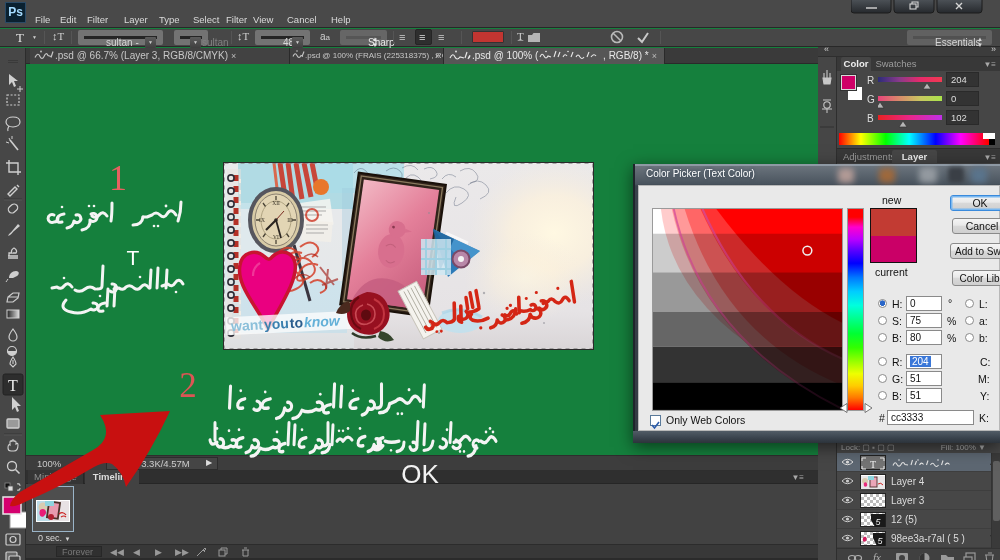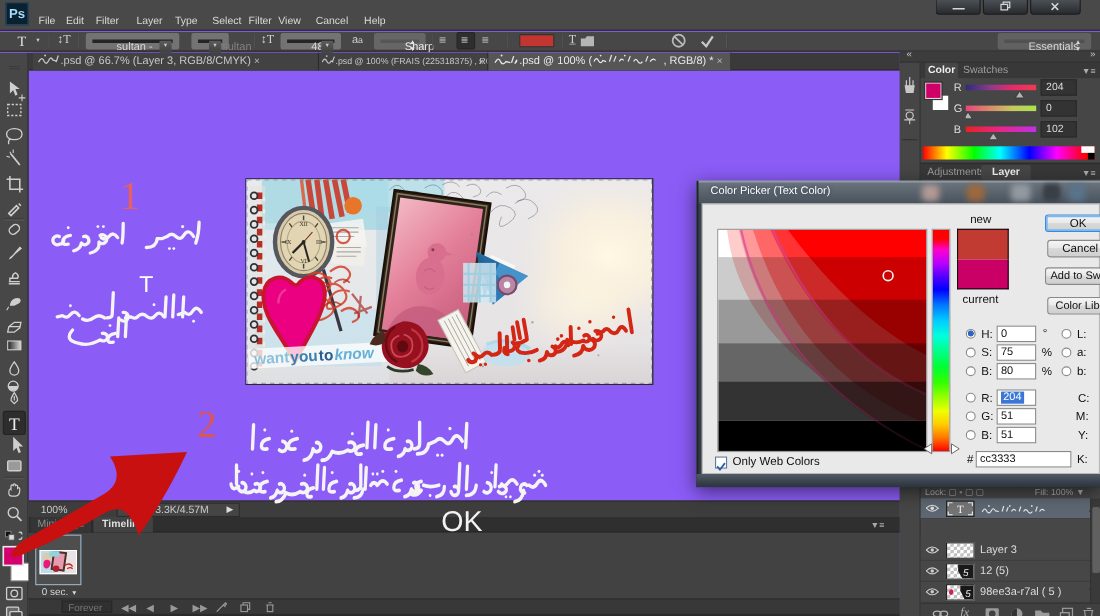--- a/index.html
+++ b/index.html
@@ -1,15 +1,15 @@
 <!DOCTYPE html>
 <html><head><meta charset="utf-8"><style>
 *{margin:0;padding:0;box-sizing:border-box}
 html,body{width:1000px;height:560px;overflow:hidden;background:#393939;font-family:"Liberation Sans",sans-serif}
-#app{position:relative;width:1000px;height:560px;background:#8b5cf6}
+#app{position:relative;width:1000px;height:560px;background:#15803d}
 #menubar{position:absolute;left:0;top:0;width:1000px;height:28px;background:#494949;border-bottom:1px solid #282828}
 #pslogo{position:absolute;left:5px;top:2px;width:21px;height:21px;background:#0a2130;border:1px solid #2a4a66;color:#a6dcff;font-size:12px;font-weight:bold;text-align:center;line-height:19px}
 .menu{position:absolute;top:14px;font-size:9.5px;color:#dadada}
 #optbar{position:absolute;left:0;top:29px;width:1000px;height:18px;background:#474747;border-bottom:1px solid #282828}
 .obox{position:absolute;top:1px;height:15px;background:#252525;border:6px solid #737373;border-radius:2px;color:#d6d6d6;font-size:10px;line-height:13px;padding-left:22px}
 .ddbtn{position:absolute;right:1px;top:1px;width:11px;height:11px;background:linear-gradient(#5c5c5c,#3f3f3f);border-radius:1px;color:#ccc;font-size:5px;text-align:center;line-height:11px}
 .sep{position:absolute;top:2px;width:1px;height:13px;background:#383838;border-right:1px solid #555}
 .oicon{position:absolute;color:#cfcfcf;font-size:12px}
 #tabbar{position:absolute;left:26px;top:48px;width:792px;height:16px;background:#3a3a3a;border-bottom:1px solid #2a2a2a}
 .dtab{position:absolute;top:0;height:16px;background:#424242;border-right:1px solid #2a2a2a;color:#c7c7c7;font-size:10px;line-height:15px;white-space:nowrap;overflow:hidden}
@@ -298,20 +298,35 @@
       </div>
       <svg class="lname" style="top:5px" width="72" height="11">
             <path d="M2,7.5 q2,-5 4,-1 q2,3.5 4,0 q2,-4 4,0 l3,.5 m3,0 l1.5,-5 m2.5,5 l1.5,-4 m3,4 q2,-3.5 4,-.5 m3,.5 l1.5,-4.5 m2.5,4.5 q2,-3.5 4,0 q2,3 4,0 m3,0 l1.5,-4.5 m2,4.5 q2.5,-3.5 4.5,-.5" stroke="#e2e2e2" fill="none" stroke-width="1.1"></path>
             <circle cx="8" cy="2" r=".8" fill="#e2e2e2"></circle>
             <circle cx="27" cy="2" r=".8" fill="#e2e2e2"></circle>
             <circle cx="47" cy="2" r=".8" fill="#e2e2e2"></circle>
           </svg>
       <svg style="position:absolute;right:2px;top:4px" width="9" height="9">
             <path d="M4.5,1 L8,8 H1 z" fill="#2a2a2a"></path>
           </svg>
+    </div>
+    <div class="lrow" style="top:29px">
+      <svg class="leye" width="13" height="10">
+            <path d="M1,5 q5.5,-5.5 11,0 q-5.5,5.5 -11,0" fill="none" stroke="#ccc"></path>
+            <circle cx="6.5" cy="5" r="1.6" fill="#ccc"></circle>
+          </svg>
+      <div class="lthumb"><svg width="24" height="13">
+              <rect width="24" height="13" fill="#e8e6e8"></rect>
+              <circle cx="4" cy="5" r="3" fill="#d8cbb0"></circle>
+              <path d="M3,7 c2,-2 4,1 3,3 c-2,2 -4,0 -3,-3z" fill="#e82a7c"></path>
+              <rect x="9" y="1" width="7" height="10" fill="#eaa6b8" stroke="#5a3a3a"></rect>
+              <path d="M17,8 q3,-2 5,1" stroke="#cc2222" fill="none"></path>
+              <rect x="7" y="0" width="6" height="4" fill="#8fd4de"></rect>
+            </svg></div>
+      <span class="lname">Layer 4</span>
     </div>
     <div class="lrow" style="top:48px">
       <svg class="leye" width="13" height="10">
             <path d="M1,5 q5.5,-5.5 11,0 q-5.5,5.5 -11,0" fill="none" stroke="#ccc"></path>
             <circle cx="6.5" cy="5" r="1.6" fill="#ccc"></circle>
           </svg>
       <div class="lthumb check"></div>
       <span class="lname">Layer 3</span>
     </div>
     <div class="lrow" style="top:67px">

